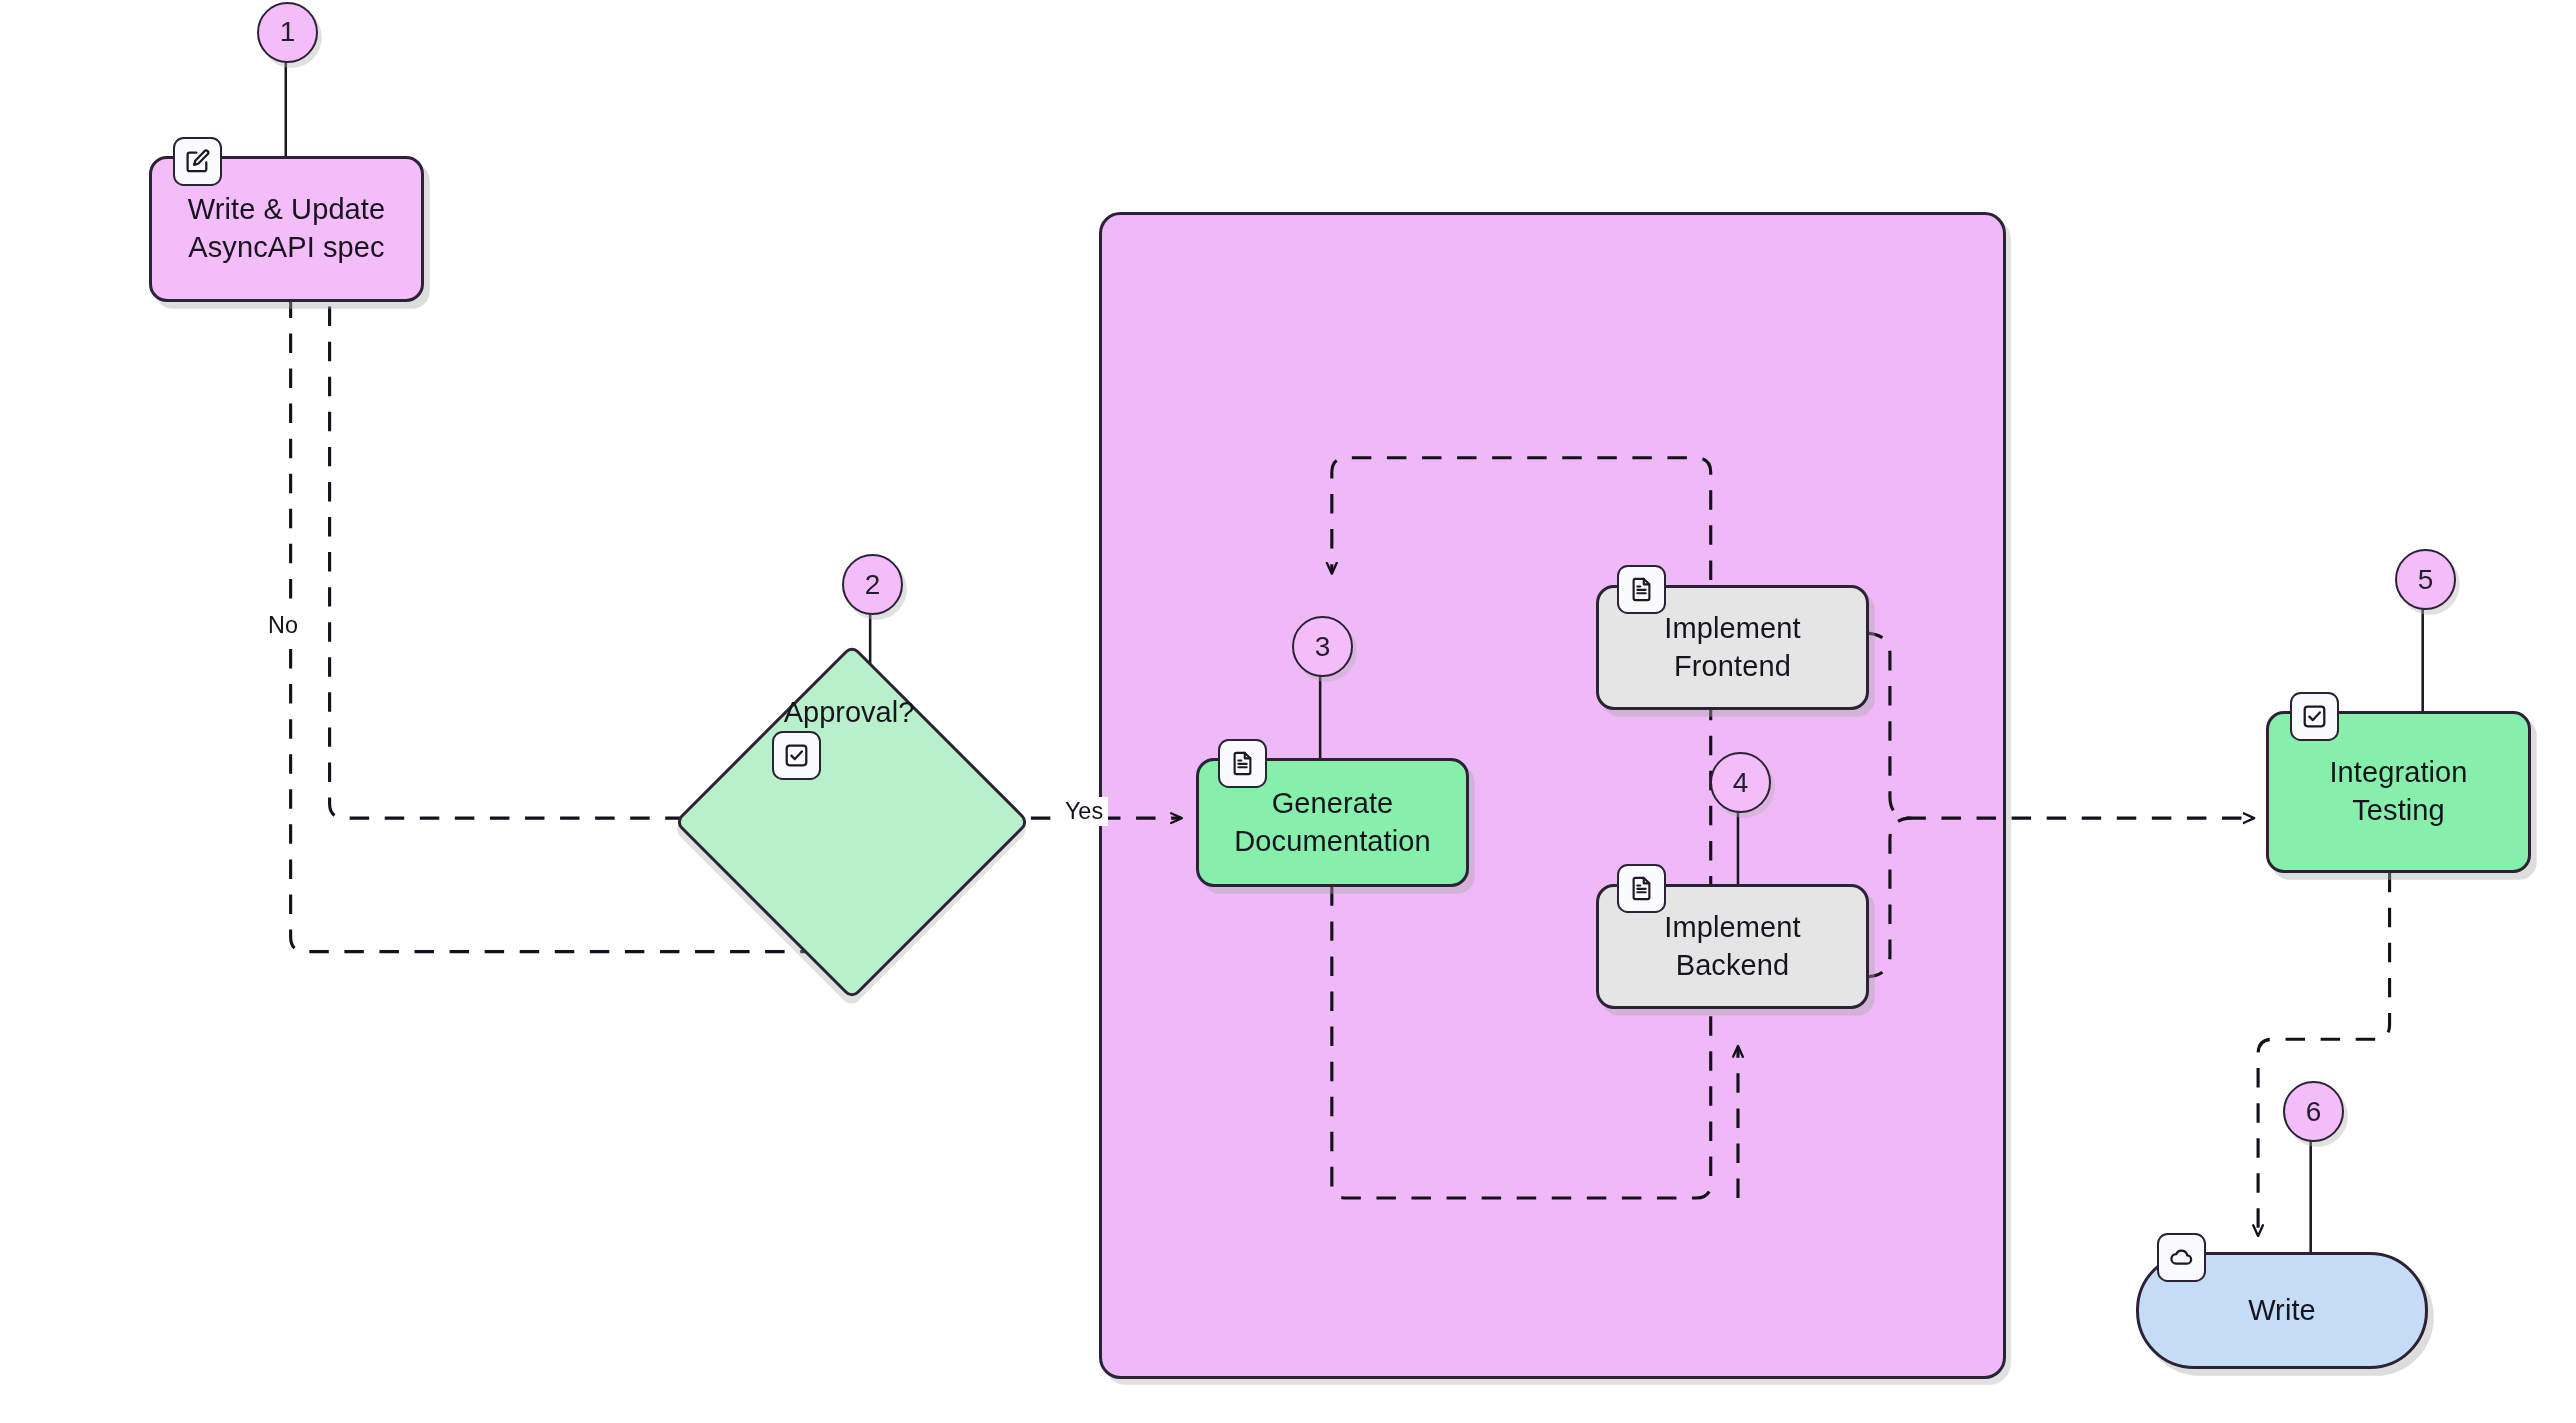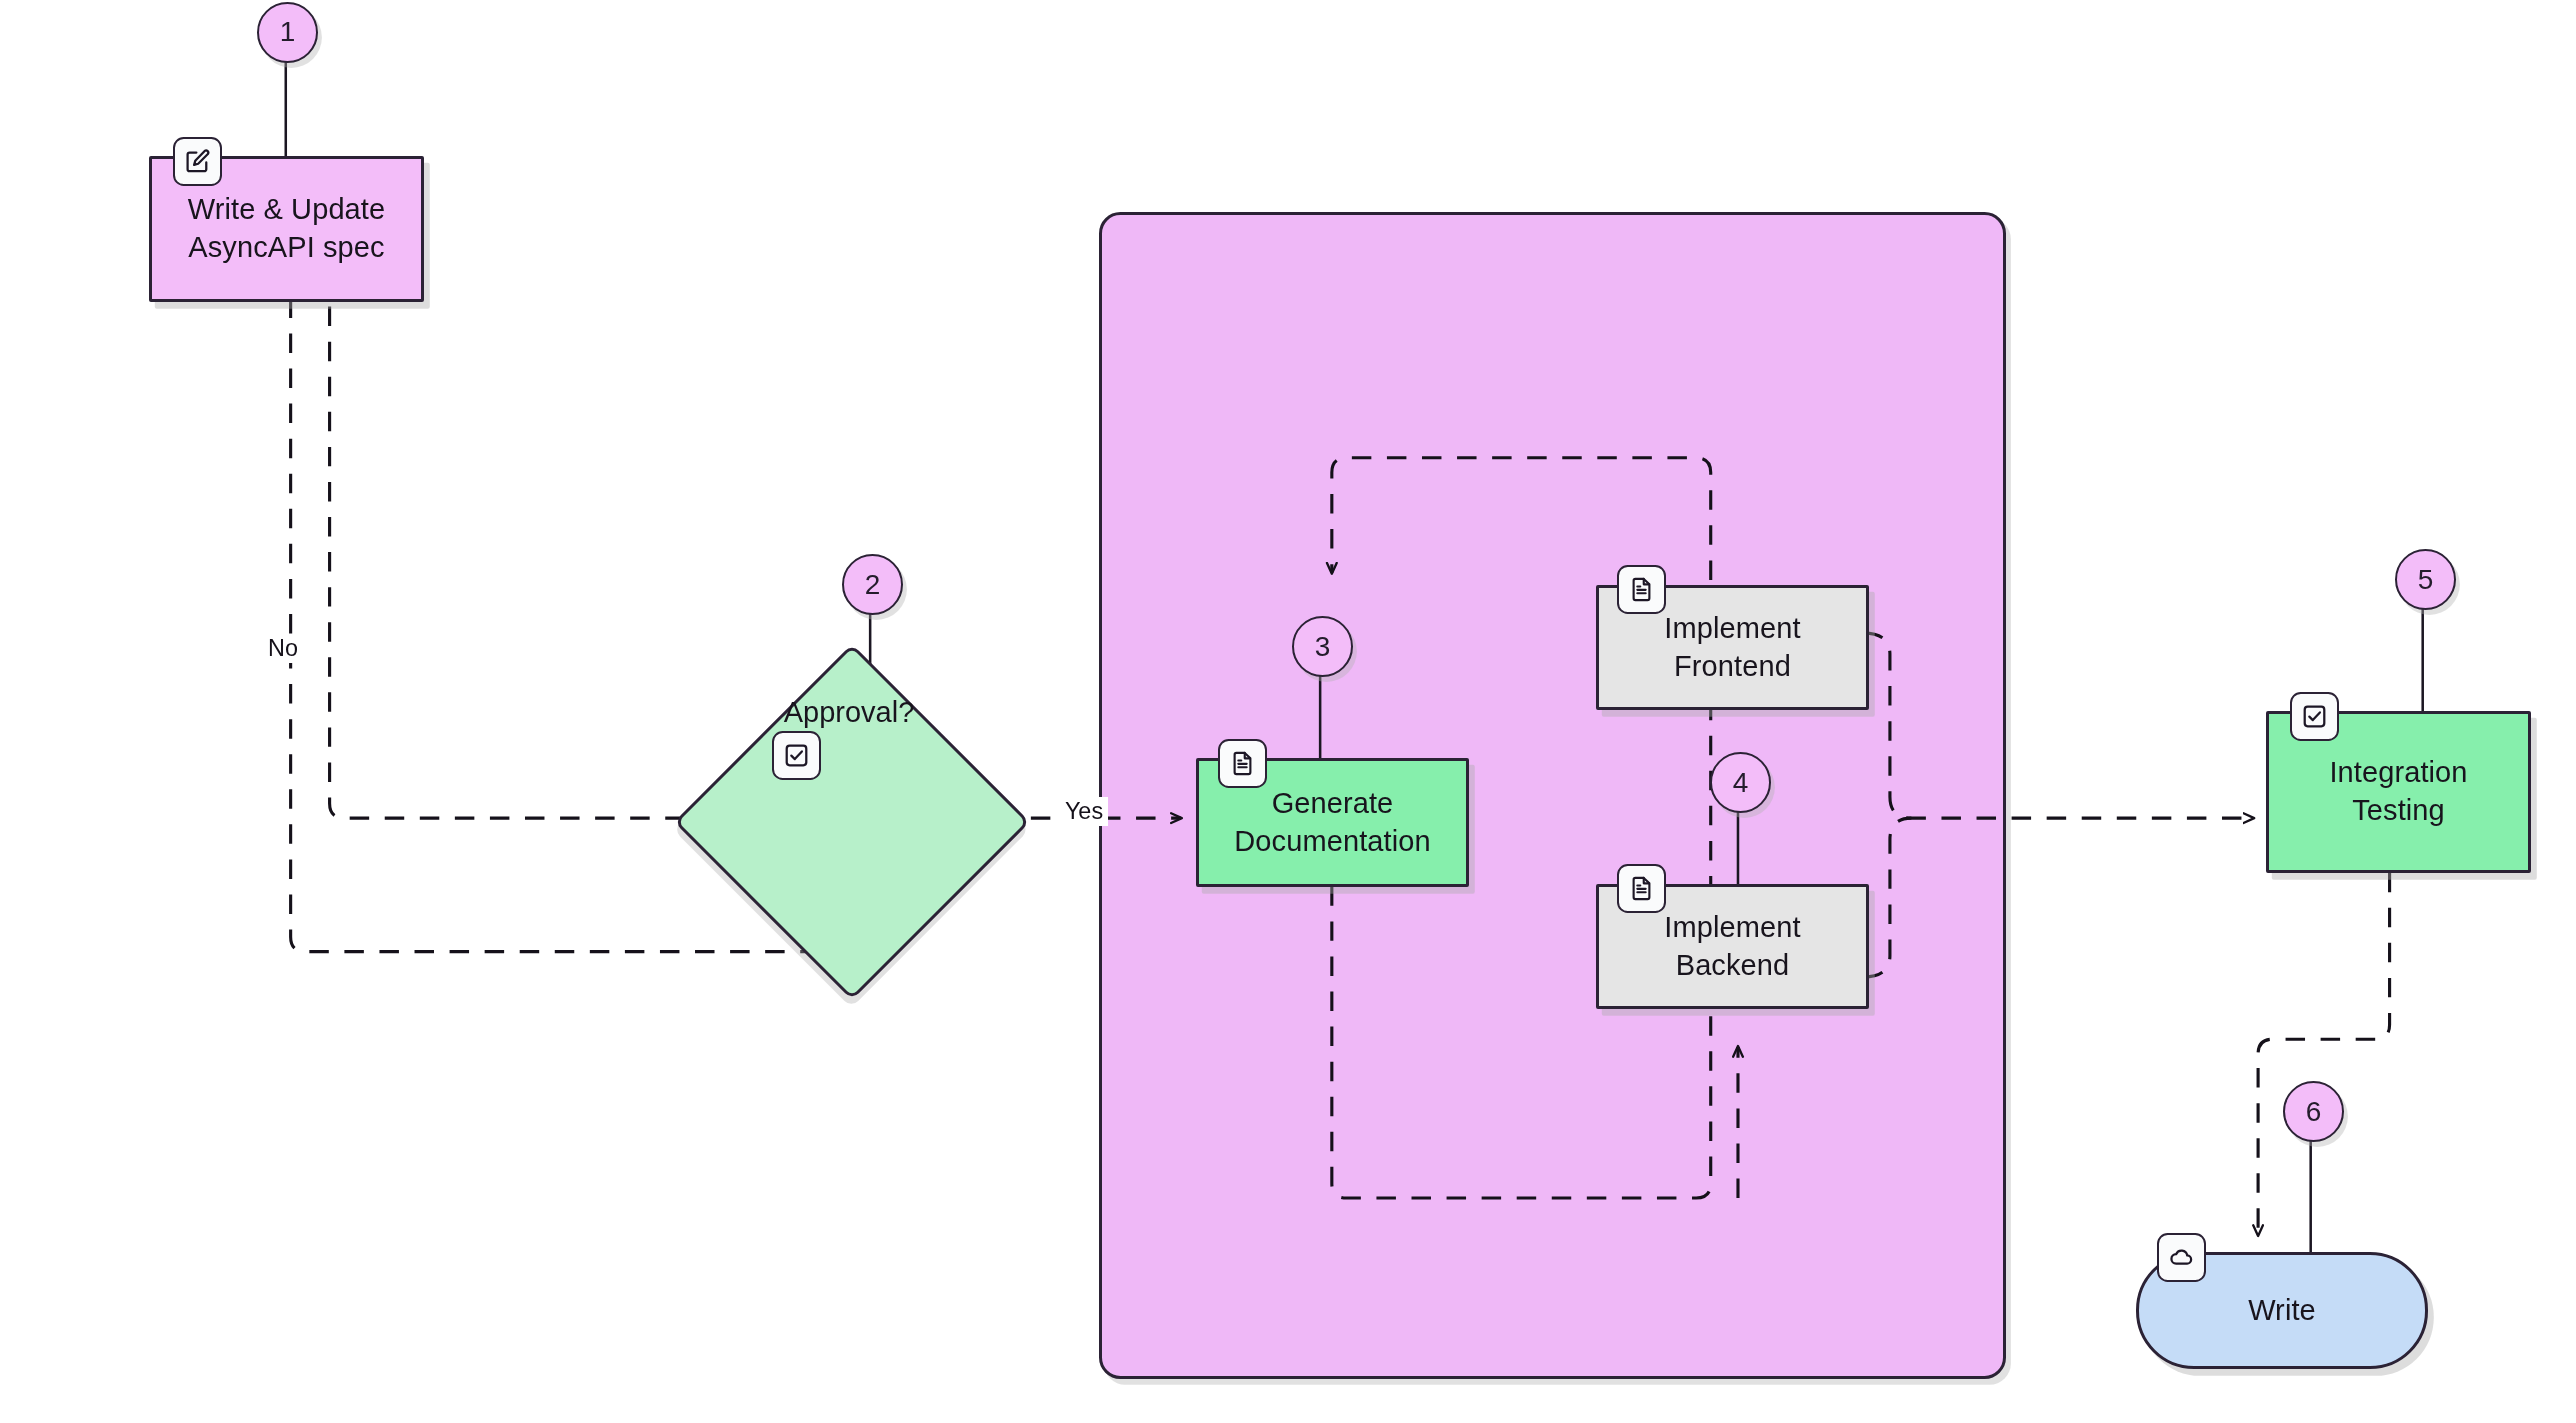--- a/index.html
+++ b/index.html
@@ -23,21 +23,21 @@
     display:flex;align-items:center;justify-content:center;
     text-align:center;
     border:3.1px solid #2b2235;
     color:#18141d;
     font-size:29px;
     line-height:1.30;
     letter-spacing:0.1px;
     box-shadow:5.8px 6.8px 0 rgba(170,170,170,.40);
   }
   .node .lbl{display:block;padding:0 9.7px;}
-  .node.rounded{border-radius:2px;}
+  .node.rounded{border-radius:18px;}
   .node.pill{border-radius:58px;}
   .node.spec{background:#f3bdf9;}
   .node.white{background:#86efac;}
   .node.grey{background:#e5e5e5;}
   .node.blue{background:#c5dcf7;}
 
   
   .diamond{
     position:absolute;
     display:flex;align-items:flex-start;justify-content:center;
@@ -161,21 +161,21 @@
   <div class="tico" style="left:772px;top:731px;">
     <svg width="27" height="27" viewBox="0 0 24 24" fill="none" stroke="#1d1726" stroke-width="2" stroke-linecap="round" stroke-linejoin="round">
       <rect x="3.3" y="3.3" width="17.4" height="17.4" rx="2.6"></rect>
       <path d="M7.4 12.1l3.1 3.1 6.3-6.8"></path>
     </svg>
   </div>
   <div class="badge" style="left:842px;top:554px;">
     <span>2</span>
   </div>
 
-  <div class="elabel" style="left:283px;top:611px;transform:translateX(-50%);margin-top:23px;">
+  <div class="elabel" style="left:283px;top:611px;transform:translateX(-50%);">
     <span>No</span>
   </div>
   <div class="elabel" style="left:1084px;top:797px;transform:translateX(-50%);">
     <span>Yes</span>
   </div>
 
   <div class="node rounded white" style="left:1196px;top:758px;width:273px;height:129px;">
     <span class="lbl">
       <span>Generate</span><br>
       <span>Documentation</span>

